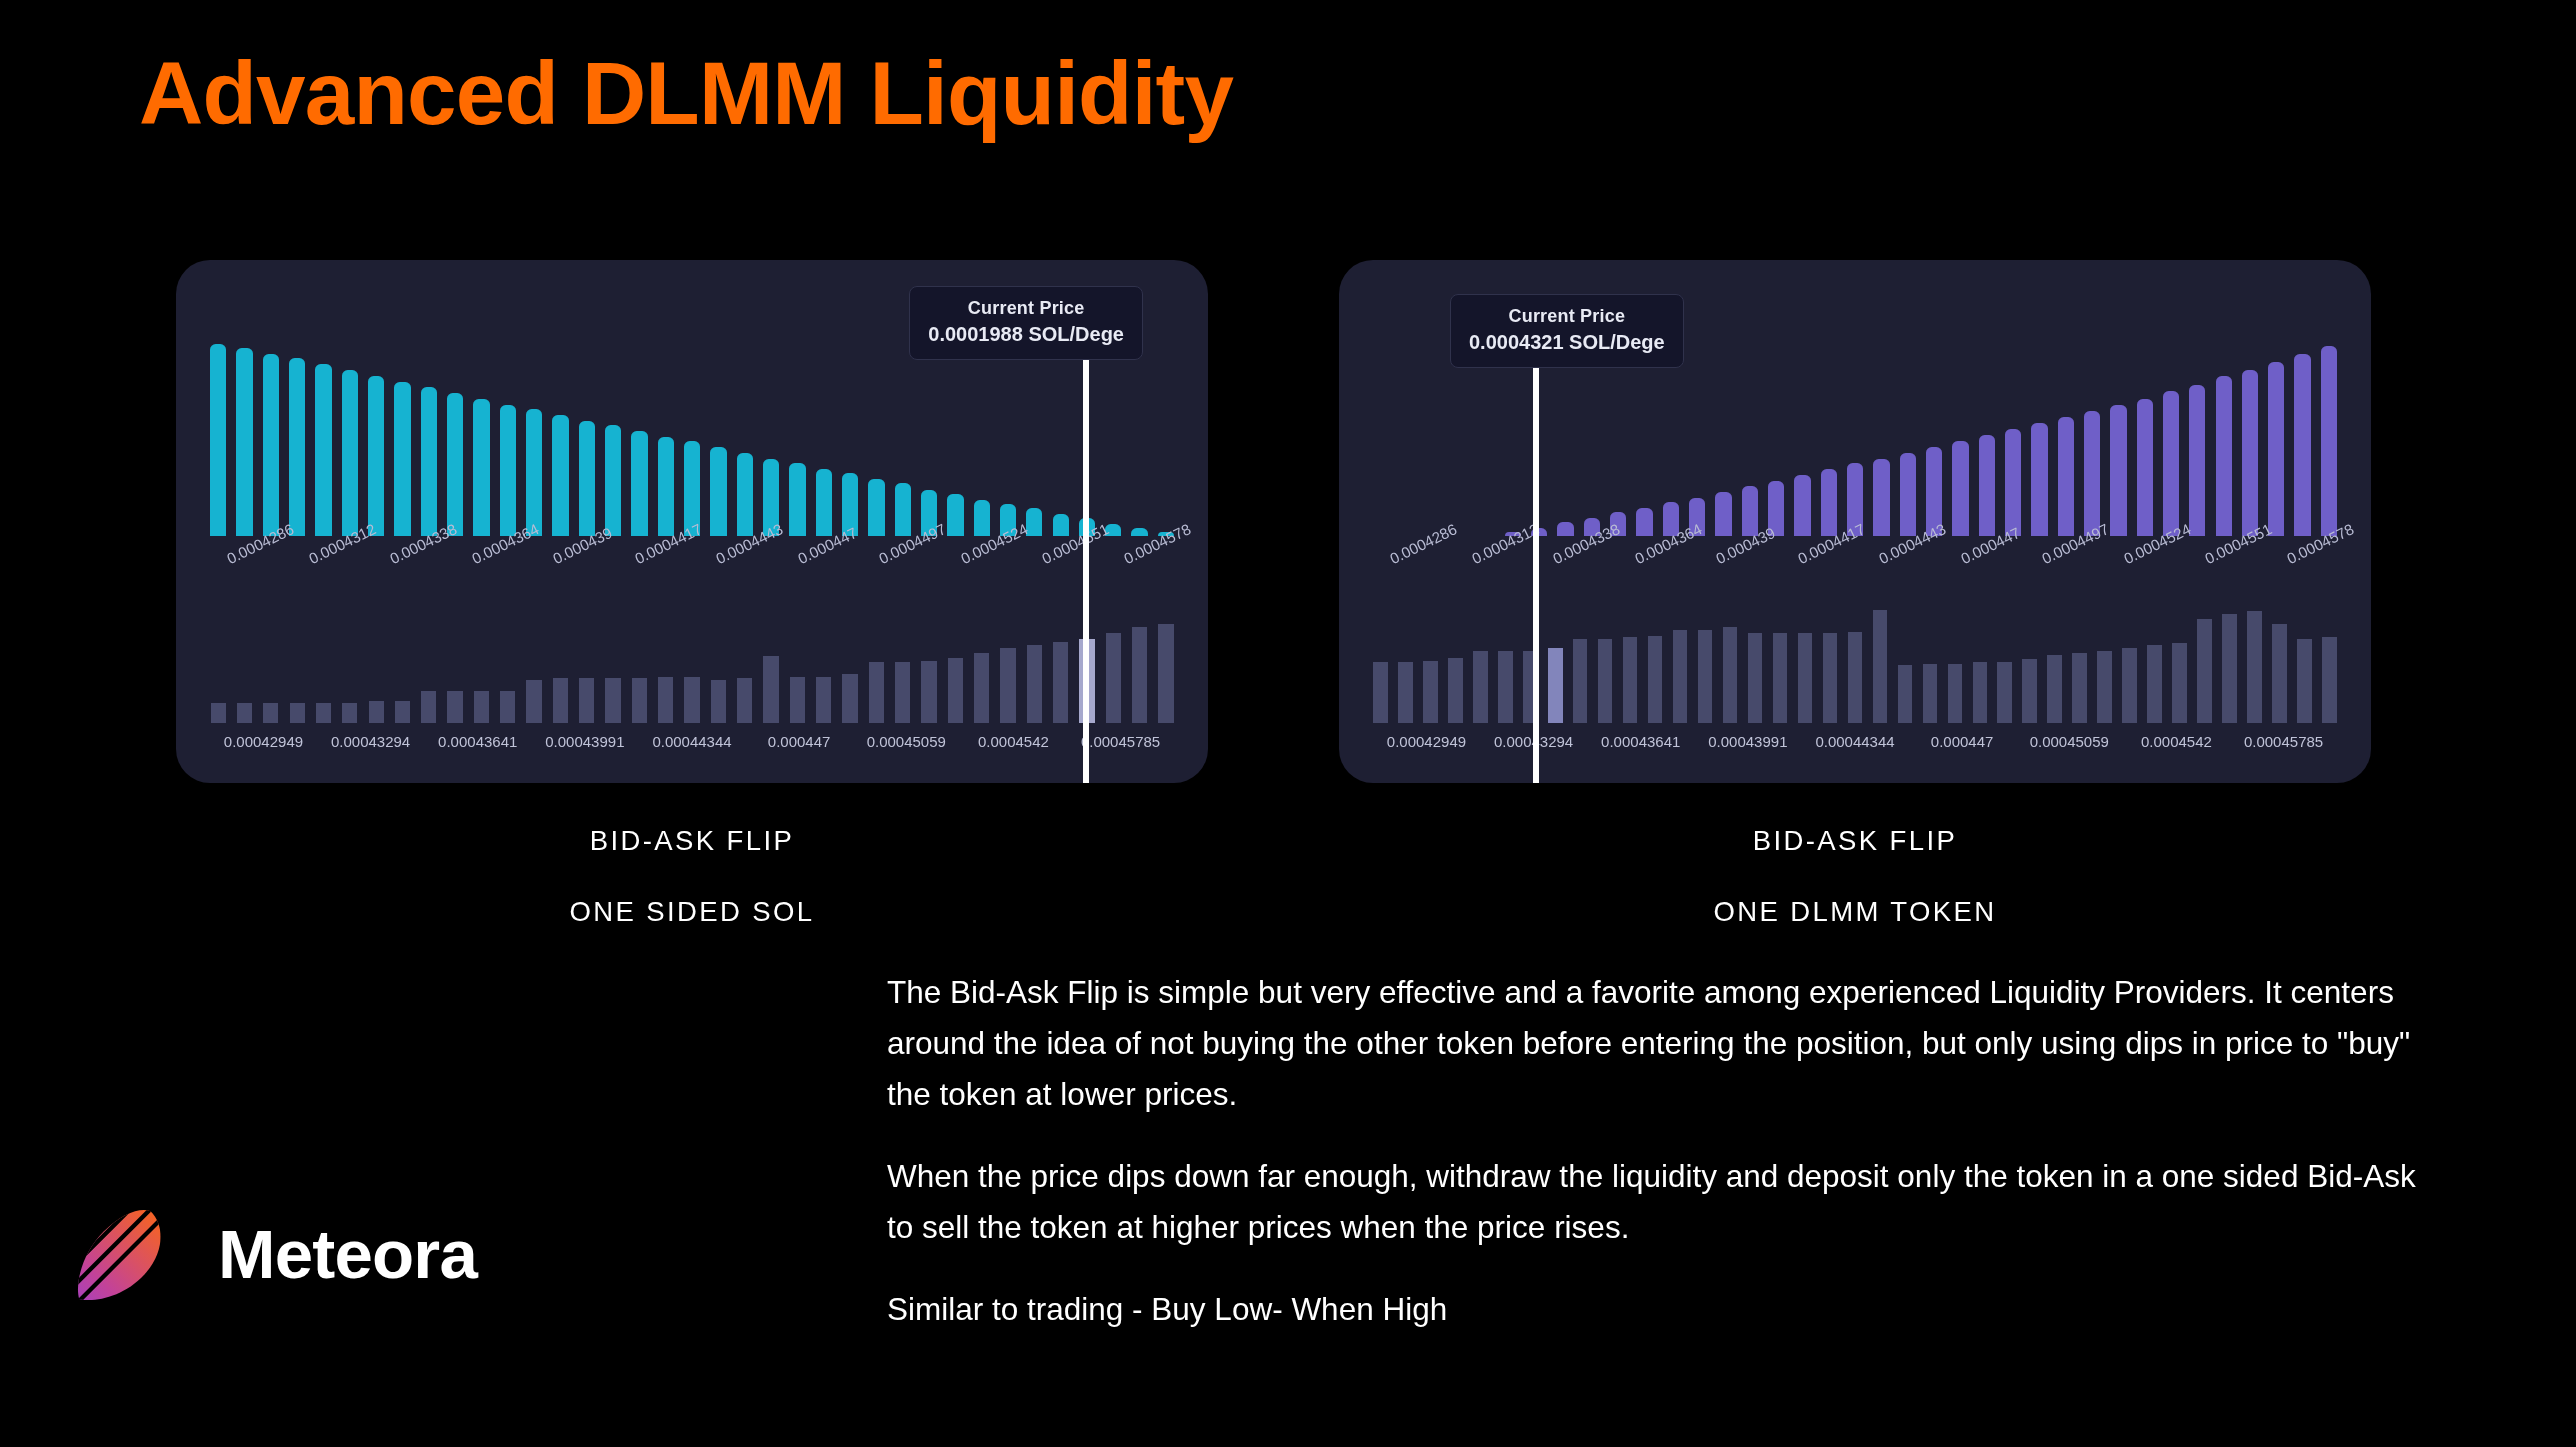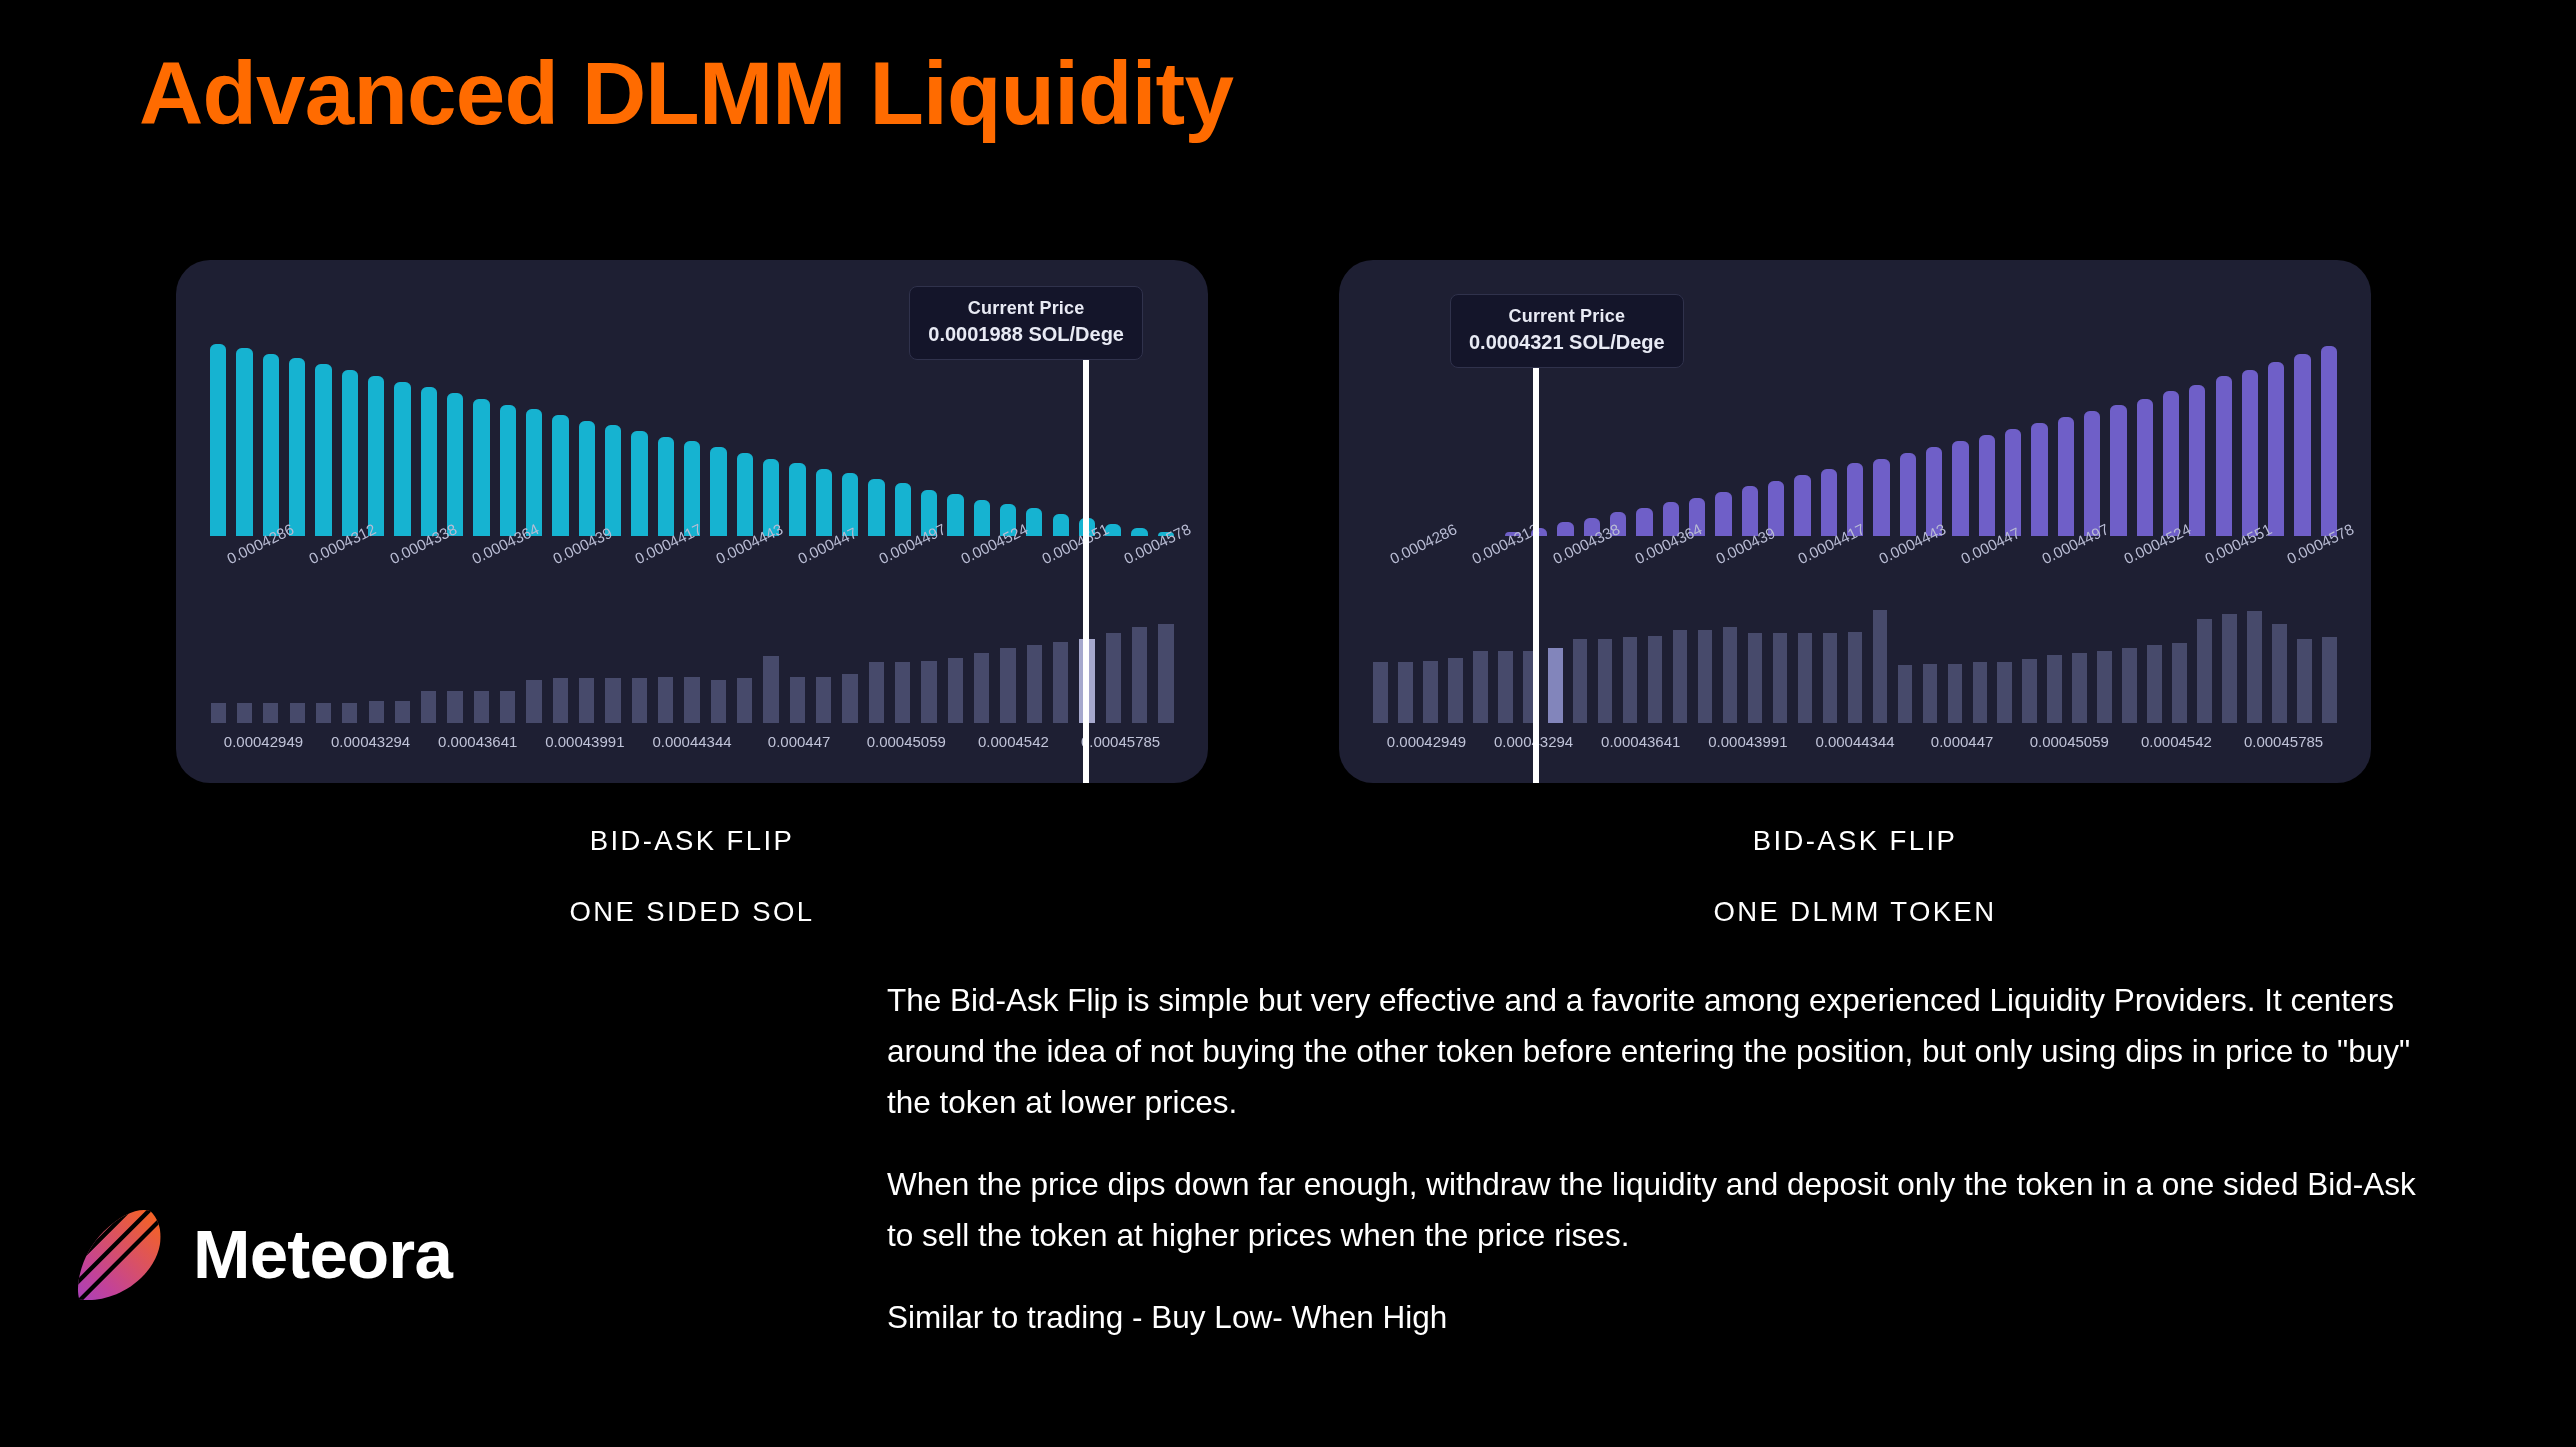--- a/index.html
+++ b/index.html
@@ -88,25 +88,25 @@
   .cap-1 { top: 825px; }
   .cap-2 { top: 896px; }
   #cap-left-1, #cap-left-2   { left: 176px; }
   #cap-right-1, #cap-right-2 { left: 1339px; }
 
   
   #body-copy {
     position: absolute; left: 887px; top: 963px; width: 1559px;
     color: #ffffff; font-size: 31.5px; line-height: 1.62;
   }
-  #body-copy p { margin: 12px 0 31px 0; }
+  #body-copy p { margin: 4px 0 31px 0; }
   #body-copy p:last-child { margin-bottom: 0; }
 
   
-  #logo { position: absolute; left: 71px; top: 1203px; display: flex; align-items: center; gap: 20px; }
+  #logo { position: absolute; left: 71px; top: 1203px; display: flex; align-items: center; gap: 45px; }
   #logo-mark { width: 102px; height: 102px; }
   #logo-text { color: #ffffff; font-size: 69px; font-weight: bold; letter-spacing: -0.8px; }
 </style>
 </head>
 <body>
 
 <div id="slide">
 
   <div id="title">Advanced DLMM Liquidity</div>
 

